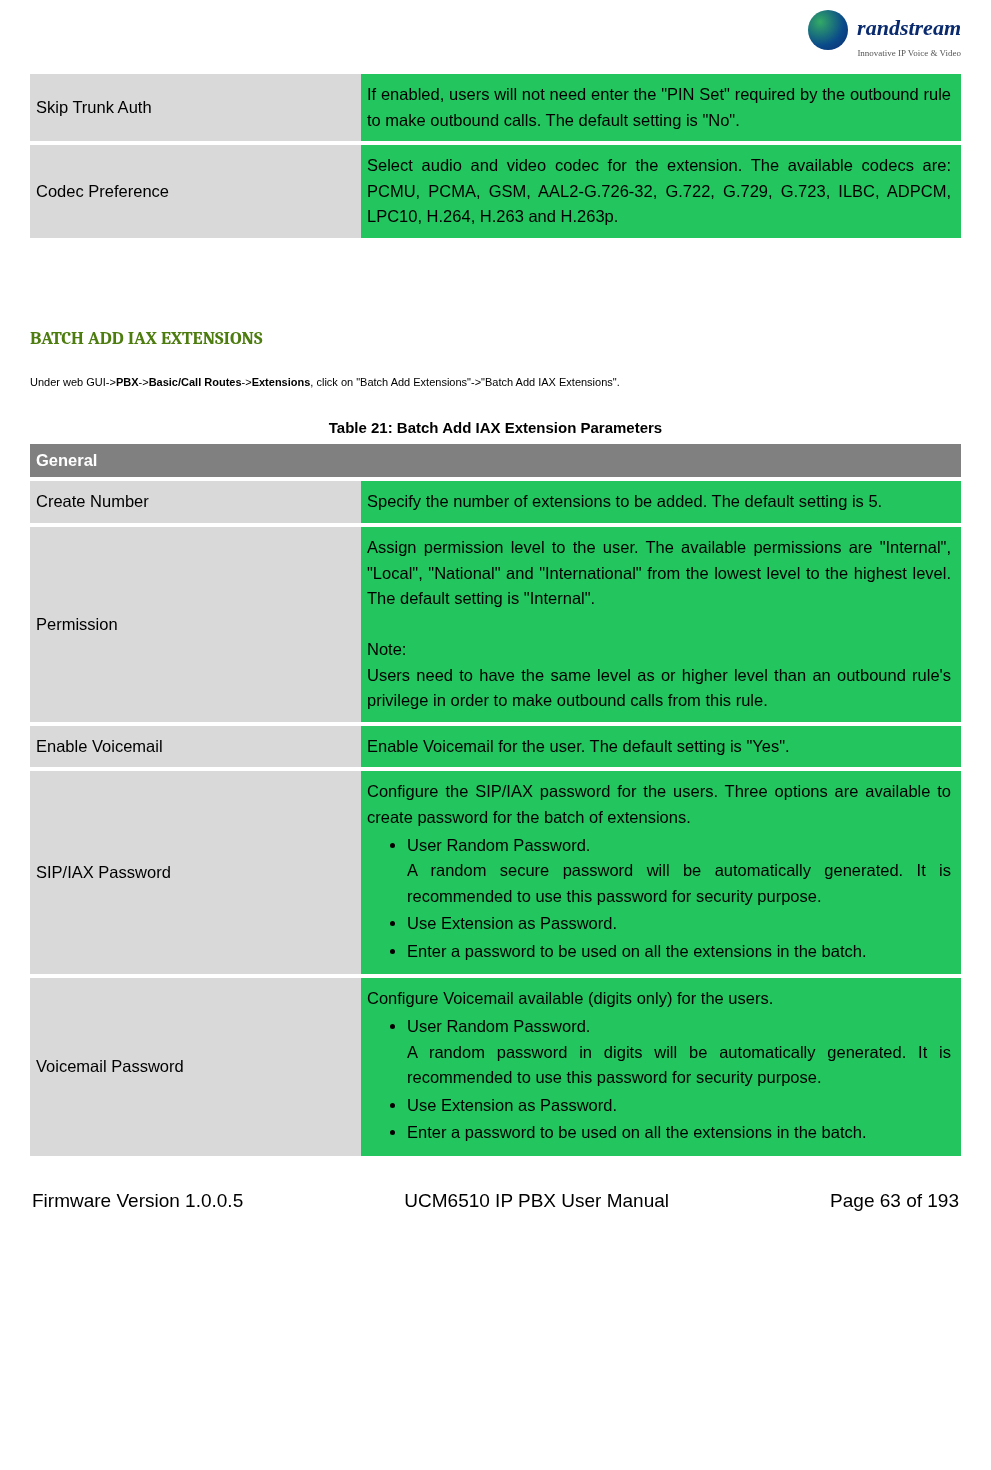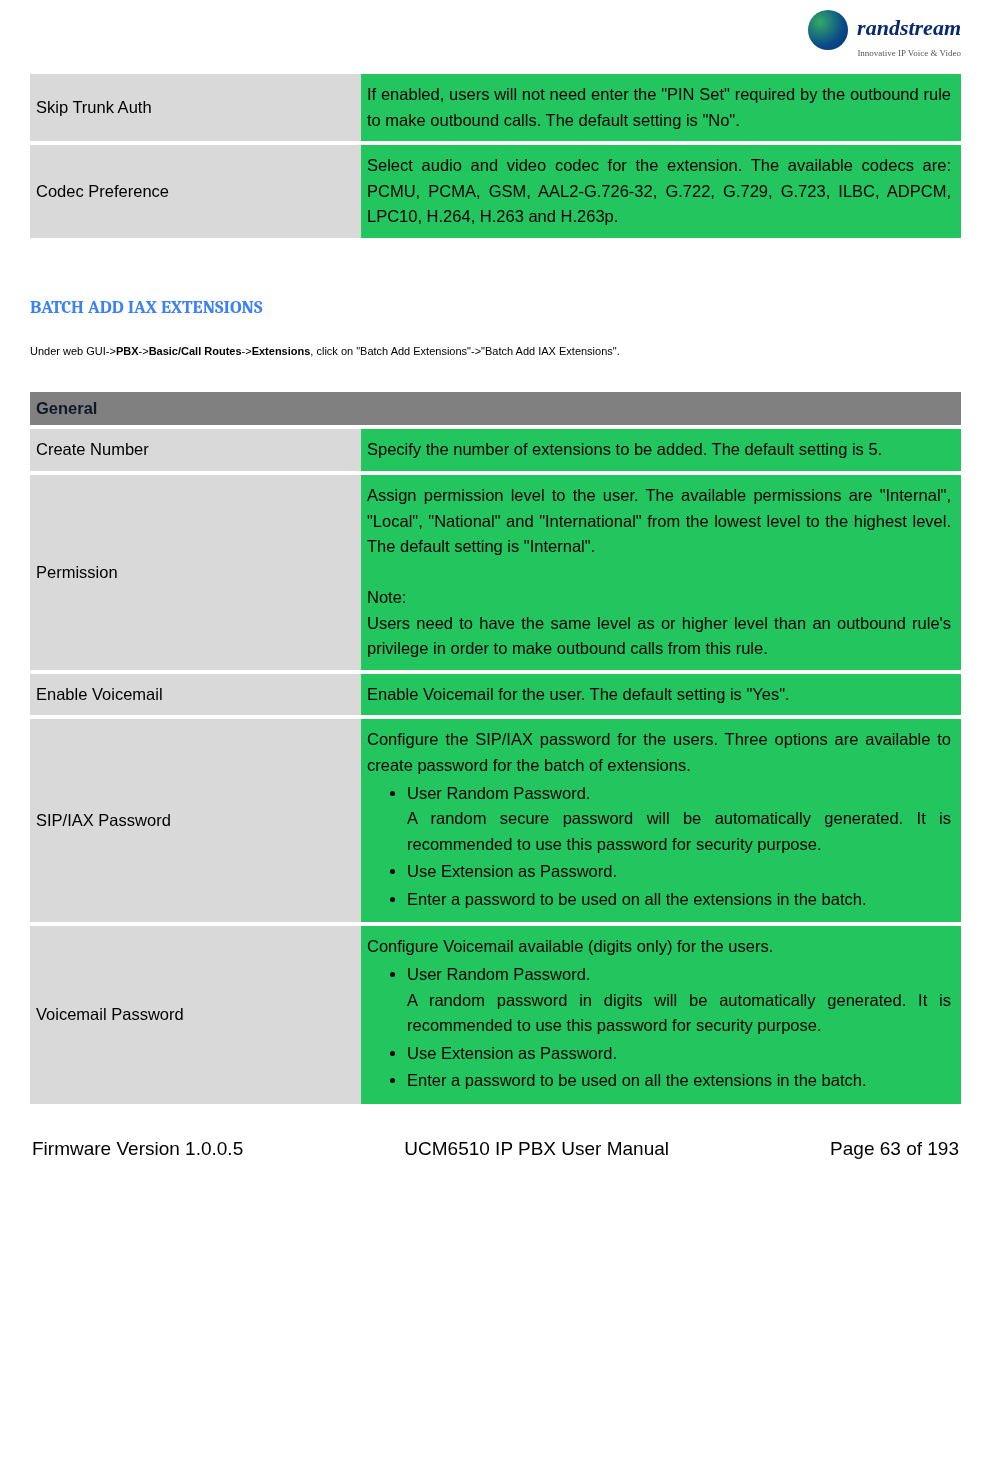--- a/index.html
+++ b/index.html
@@ -62,29 +62,29 @@
     width: 331px;
     background: #d9d9d9;
     vertical-align: middle;
   }
   table.param-table td.desc-cell {
     background: #22c55e;
     text-align: justify;
   }
   table.param-table tr.section-header td {
     background: #808080;
-    color: #0f172a;
+    color: #ffffff;
     font-weight: bold;
     padding: 4px 6px;
   }
   .section-heading {
-    color: #3b82f6;
+    color: #4d7c0f;
     font-weight: bold;
     font-size: 18px;
-    margin: 55px 0 25px 0;
+    margin: 86px 0 25px 0;
     font-family: "Cambria", "Times New Roman", serif;
   }
   .body-para {
     font-size: 11px;
     line-height: 1.55;
     margin: 0 0 28px 0;
     text-align: justify;
   }
   .table-caption {
     text-align: center;
@@ -138,20 +138,21 @@
     </tr>
   </tbody>
     </table>
 
   <div class="section-heading">BATCH ADD IAX EXTENSIONS</div>
 
   <p class="body-para">
     <span>Under web GUI-&gt;</span><b>PBX</b><span>-&gt;</span><b>Basic/Call Routes</b><span>-&gt;</span><b>Extensions</b><span>, click on "Batch Add Extensions"-&gt;"Batch Add IAX Extensions".</span>
   </p>
 
+  <div class="table-caption">Table 21: Batch Add IAX Extension Parameters</div>
 
   <table class="param-table">
     <tbody>
         <tr class="section-header">
       <td colspan="2">General</td>
     </tr>
     <tr>
       <td class="label-cell">Create Number</td>
       <td class="desc-cell">Specify the number of extensions to be added. The default setting is 5.</td>
     </tr>

